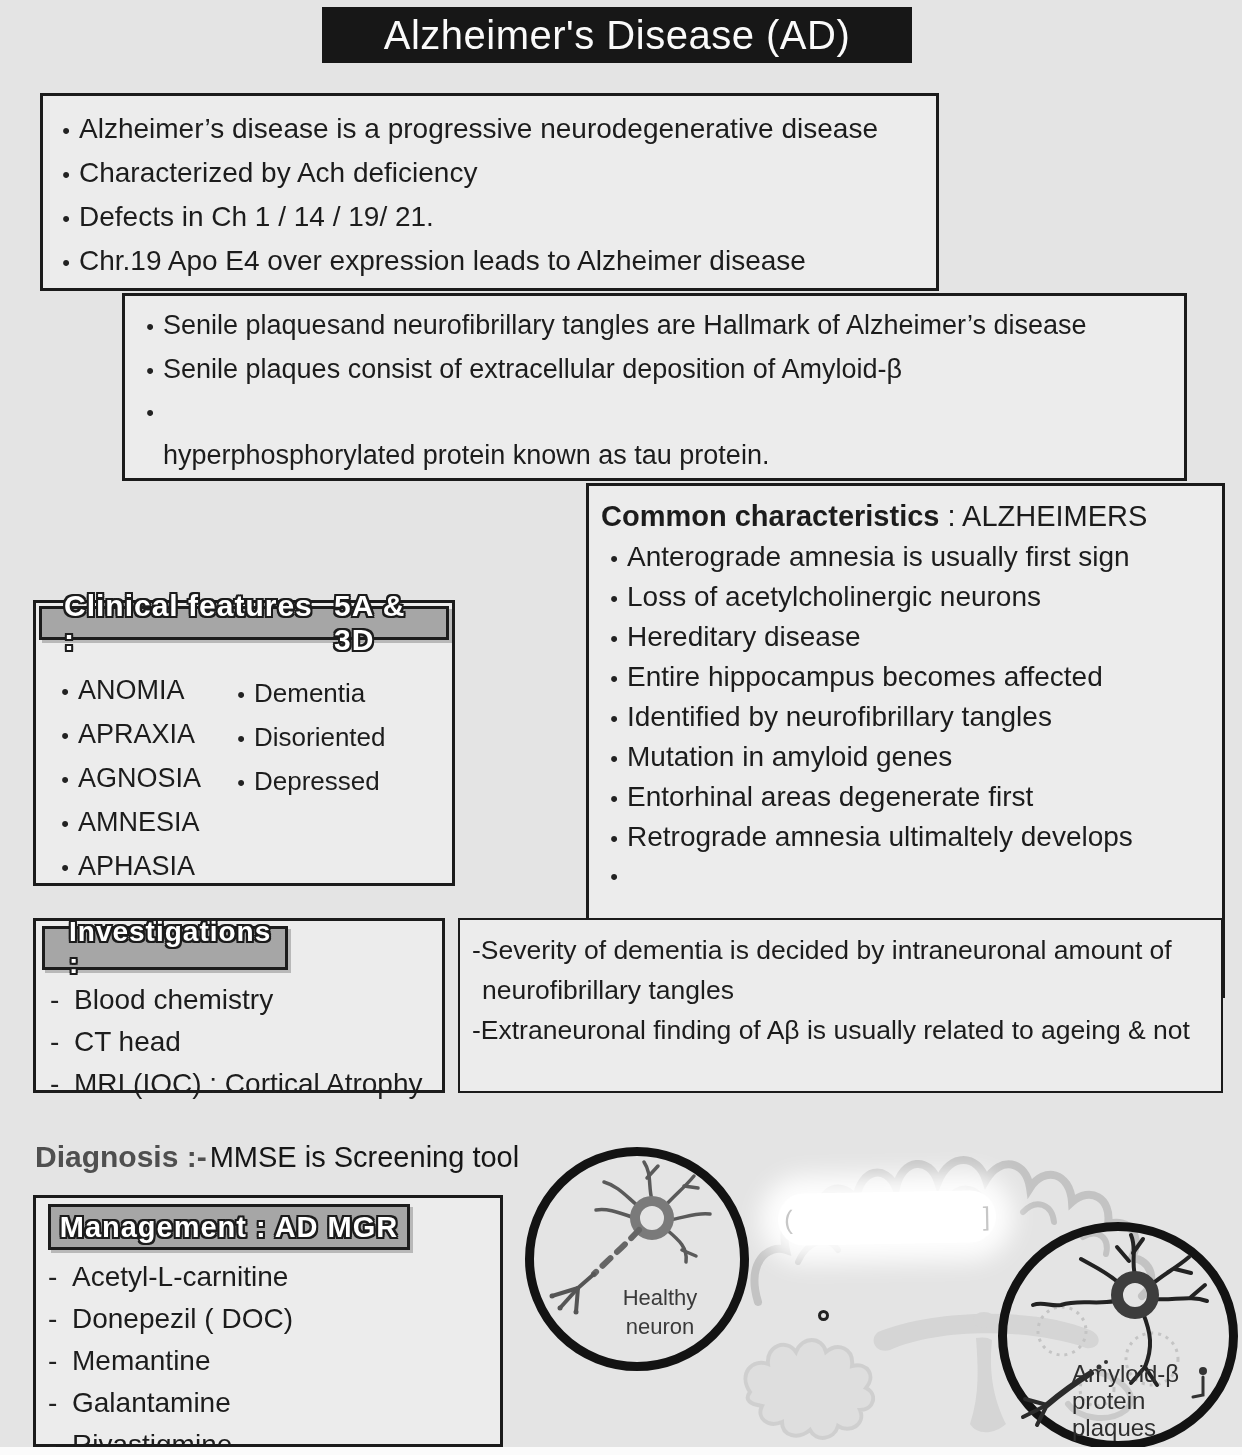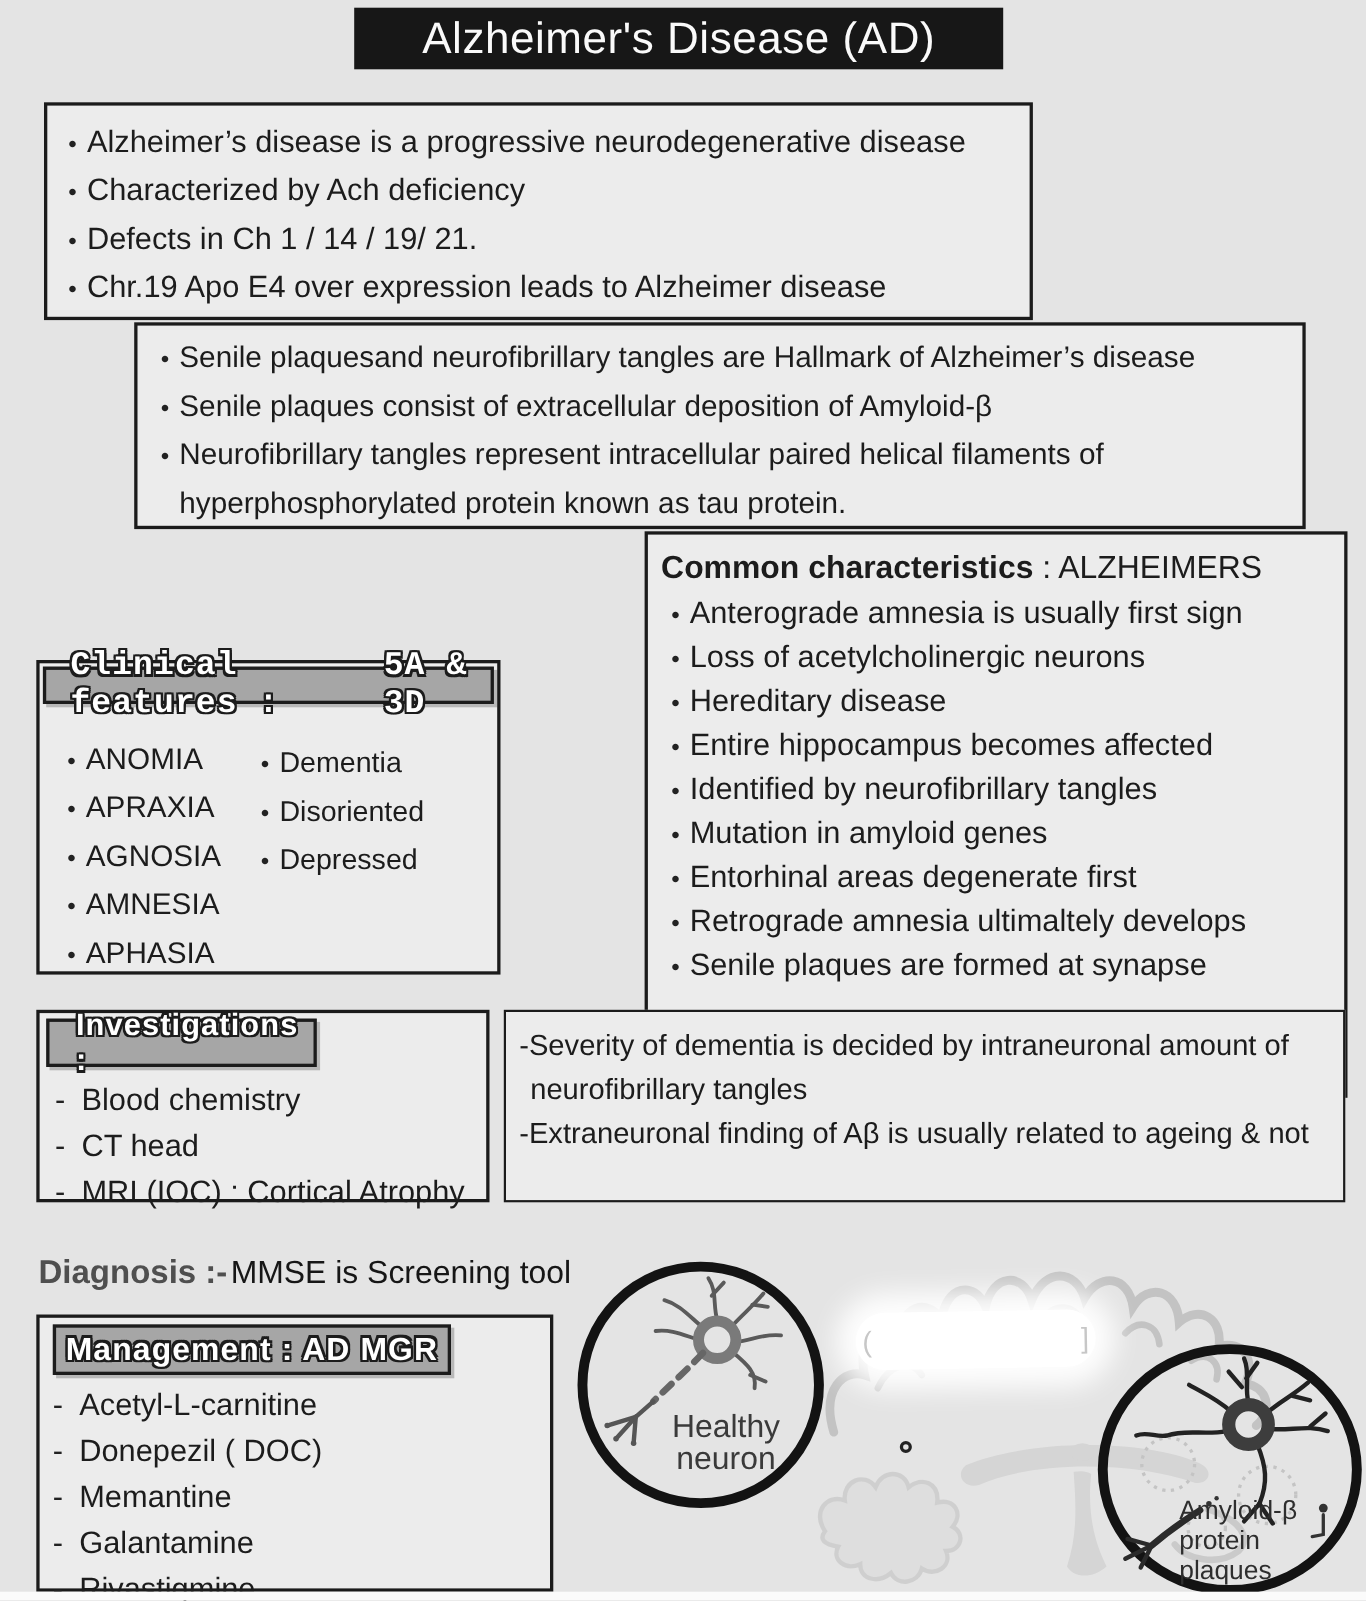--- a/index.html
+++ b/index.html
@@ -29,21 +29,21 @@
   .charbox .hd b{font-weight:bold;}
   .charbox .row{line-height:38px;font-size:28px;}
   
   .gbar{background:#a6a6a6;border:3px solid #1c1c1c;box-sizing:border-box;
         display:flex;align-items:center;box-shadow:3px 3px 0 rgba(0,0,0,.22);}
   .gbar span{color:#fff;font-weight:bold;letter-spacing:1px;
     text-shadow:-2px -2px 0 #1c1c1c,2px -2px 0 #1c1c1c,-2px 2px 0 #1c1c1c,2px 2px 0 #1c1c1c,
                  0 -2px 0 #1c1c1c,0 2px 0 #1c1c1c,-2px 0 0 #1c1c1c,2px 0 0 #1c1c1c;}
   
   .clinbox{left:33px;top:600px;width:422px;height:286px;}
-  .clinbar{left:3px;top:3px;right:3px;height:34px;position:absolute;padding-left:22px;gap:21px;font-family:Liberation Mono, monospace;}
+  .clinbar{left:3px;top:3px;right:3px;height:34px;position:absolute;padding-left:22px;gap:21px;}
   .clinbar span{font-size:30px;}
   .colA{left:16px;top:66px;position:absolute;}
   .colA .row{line-height:43px;font-size:27px;}
   .colD{left:192px;top:69px;position:absolute;}
   .colD .row{line-height:43px;font-size:26px;}
   
   .invbox{left:33px;top:918px;width:412px;height:175px;}
   .invbar{left:6px;top:5px;width:246px;height:44px;position:absolute;justify-content:center;}
   .invbar span{font-size:28px;margin-left:24px;}
   .invitems{left:10px;top:58px;position:absolute;}
@@ -61,21 +61,21 @@
   .mgbar{left:12px;top:6px;width:362px;height:46px;position:absolute;justify-content:center;}
   .mgbar span{font-size:29px;}
   .mgitems{left:8px;top:58px;position:absolute;}
   .mgitems .row{line-height:42px;font-size:28px;}
   .botstrip{left:0;top:1447px;width:1242px;height:8px;background:#fbfbfb;}
   
   .fig-circle{border:9px solid #131313;border-radius:50%;box-sizing:border-box;background:transparent;}
   .hcirc{left:525px;top:1147px;width:224px;height:224px;}
   .acirc{left:998px;top:1222px;width:240px;height:228px;}
   .hlabel{left:592px;top:1283px;width:136px;text-align:center;color:#3a3a3a;
-          font-size:29px;line-height:29px;}
+          font-size:22px;line-height:29px;}
   .alabel{left:1072px;top:1360px;width:150px;text-align:left;color:#2e2e2e;
           font-size:24px;line-height:27px;}
   .brain{left:736px;top:1140px;opacity:.55;}
   .whiteout{left:778px;top:1192px;width:218px;height:52px;background:#fff;border-radius:26px;
             box-shadow:0 0 24px 18px rgba(255,255,255,.95);transform:rotate(-1deg);
             display:flex;justify-content:space-between;align-items:center;
             padding:0 6px;box-sizing:border-box;}
   .whiteout i{color:#9a9a9a;opacity:.55;font-size:26px;font-style:normal;}
   .smalldot{left:818px;top:1310px;width:11px;height:11px;border:3px solid #222;
             border-radius:50%;box-sizing:border-box;}
@@ -111,21 +111,20 @@
   <div class="row">
       <span class="blt">•</span>
       <span>Senile plaquesand neurofibrillary tangles are Hallmark of Alzheimer’s disease</span>
     </div>
   <div class="row">
       <span class="blt">•</span>
       <span>Senile plaques consist of extracellular deposition of Amyloid-β</span>
     </div>
   <div class="row">
       <span class="blt">•</span>
-      <span>Neurofibrillary tangles represent intracellular paired helical filaments of</span>
     </div>
   <div class="row cont">
       <span>hyperphosphorylated protein known as tau protein.</span>
     </div>
 </div>
 
 <div class="abs nbox charbox">
   <div class="hd"><b>Common characteristics</b><span> : ALZHEIMERS</span></div>
   <div class="row">
       <span class="blt">•</span>
@@ -154,21 +153,20 @@
   <div class="row">
       <span class="blt">•</span>
       <span>Entorhinal areas degenerate first</span>
     </div>
   <div class="row">
       <span class="blt">•</span>
       <span>Retrograde amnesia ultimaltely develops</span>
     </div>
   <div class="row">
       <span class="blt">•</span>
-      <span>Senile plaques are formed at synapse</span>
     </div>
 </div>
 
 <div class="abs nbox clinbox">
   <div class="gbar clinbar">
     <span>Clinical features :</span>
     <span>5A &amp; 3D</span>
   </div>
   <div class="colA">
     <div class="row">

